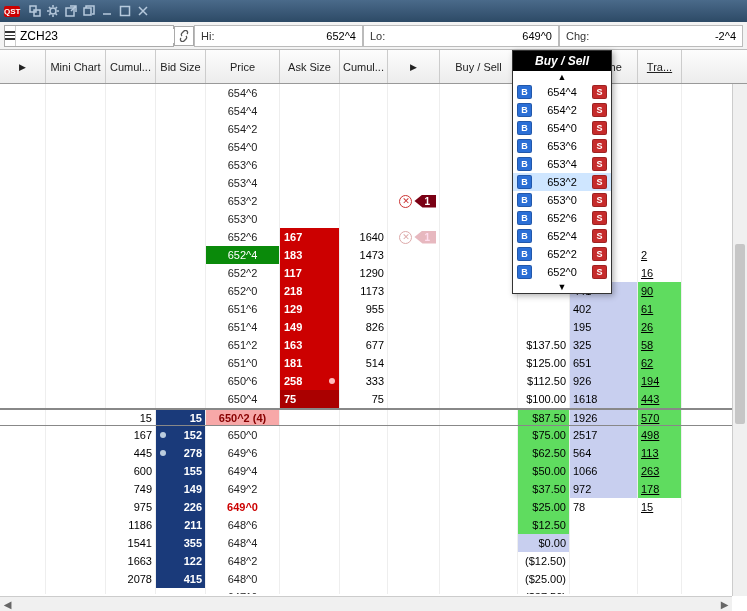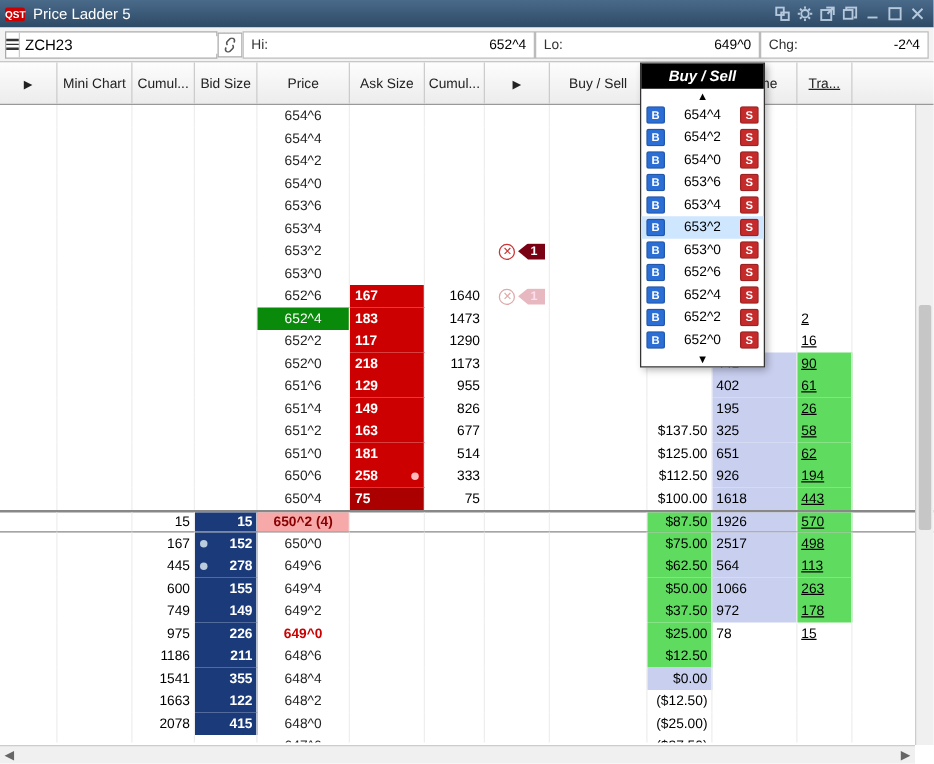--- a/index.html
+++ b/index.html
@@ -14,22 +14,22 @@
 
 
 .toolbar { height: 28px; border-bottom: 1px solid #bbb; display: flex; align-items: center; background: #f3f3f3; padding: 8px 4px; gap: 0; }
 .symbol-box { display: flex; align-items: center; border: 1px solid #aaa; background: #fff; height: 22px; width: 170px; }
 .hamburger { width: 18px; display: flex; flex-direction: column; gap: 2px; align-items: center; justify-content: center; border-right: 1px solid #ccc; height: 100%; cursor: pointer; }
 .hamburger span { width: 10px; height: 1.5px; background: #333; }
 .symbol-input { border: none; flex: 1; padding: 0 4px; font-size: 12px; outline: none; }
 .sq-btn { width: 18px; height: 100%; border-left: 1px solid #ccc; display: flex; align-items: center; justify-content: center; cursor: pointer; font-size: 9px; }
 .tool-icon { width: 20px; height: 20px; border: 1px solid #aaa; background: #fff; display: flex; align-items: center; justify-content: center; cursor: pointer; }
 .info-field { border: 1px solid #bbb; background: #fff; height: 22px; display: flex; align-items: center; padding: 0 6px; }
-.info-field.hi { width: 234px; }
-.info-field.lo { width: 180px; text-align: center; }
+.info-field.hi { width: 169px; }
+.info-field.lo { width: 196px; text-align: center; }
 .info-field.chg { flex: 1; }
 .info-field .lbl { color: #333; }
 .info-field .val { margin-left: auto; }
 
 
 .grid-header { height: 34px; display: flex; border-bottom: 1px solid #999; background: linear-gradient(#fdfdfd, #ececec); position: relative; }
 .gh { border-right: 1px solid #ccc; display: flex; align-items: center; justify-content: center; font-size: 11px; color: #222; padding: 0 2px; overflow: hidden; white-space: nowrap; cursor: pointer; }
 .gh .tri { font-size: 9px; }
 
 
@@ -95,21 +95,20 @@
 .v-thumb { position: absolute; left: 2px; right: 2px; top: 160px; height: 180px; background: #c6c6c6; border-radius: 2px; }
 .h-scroll { position: absolute; left: 0; right: 15px; bottom: 0; height: 15px; background: #f0f0f0; border-top: 1px solid #ccc; display: flex; align-items: center; }
 .h-arrow { width: 15px; text-align: center; color: #666; font-size: 10px; cursor: pointer; }
 .h-track { flex: 1; }
 </style>
 </head>
 <body>
 
 <div class="titlebar">
   <span class="logo">QST</span>
-  <span class="title">Price Ladder 5</span>
   <span class="ctrl">
       <svg width="12" height="12" viewBox="0 0 12 12">
         <rect x="1" y="1" width="6" height="6"></rect>
         <rect x="5" y="5" width="6" height="6"></rect>
       </svg>
     </span>
   <span class="ctrl">
       <svg width="12" height="12" viewBox="0 0 12 12">
         <circle cx="6" cy="6" r="3"></circle>
         <path d="M6 0v2M6 10v2M0 6h2M10 6h2M2 2l1.4 1.4M8.6 8.6L10 10M10 2 8.6 3.4M3.4 8.6 2 10"></path>

